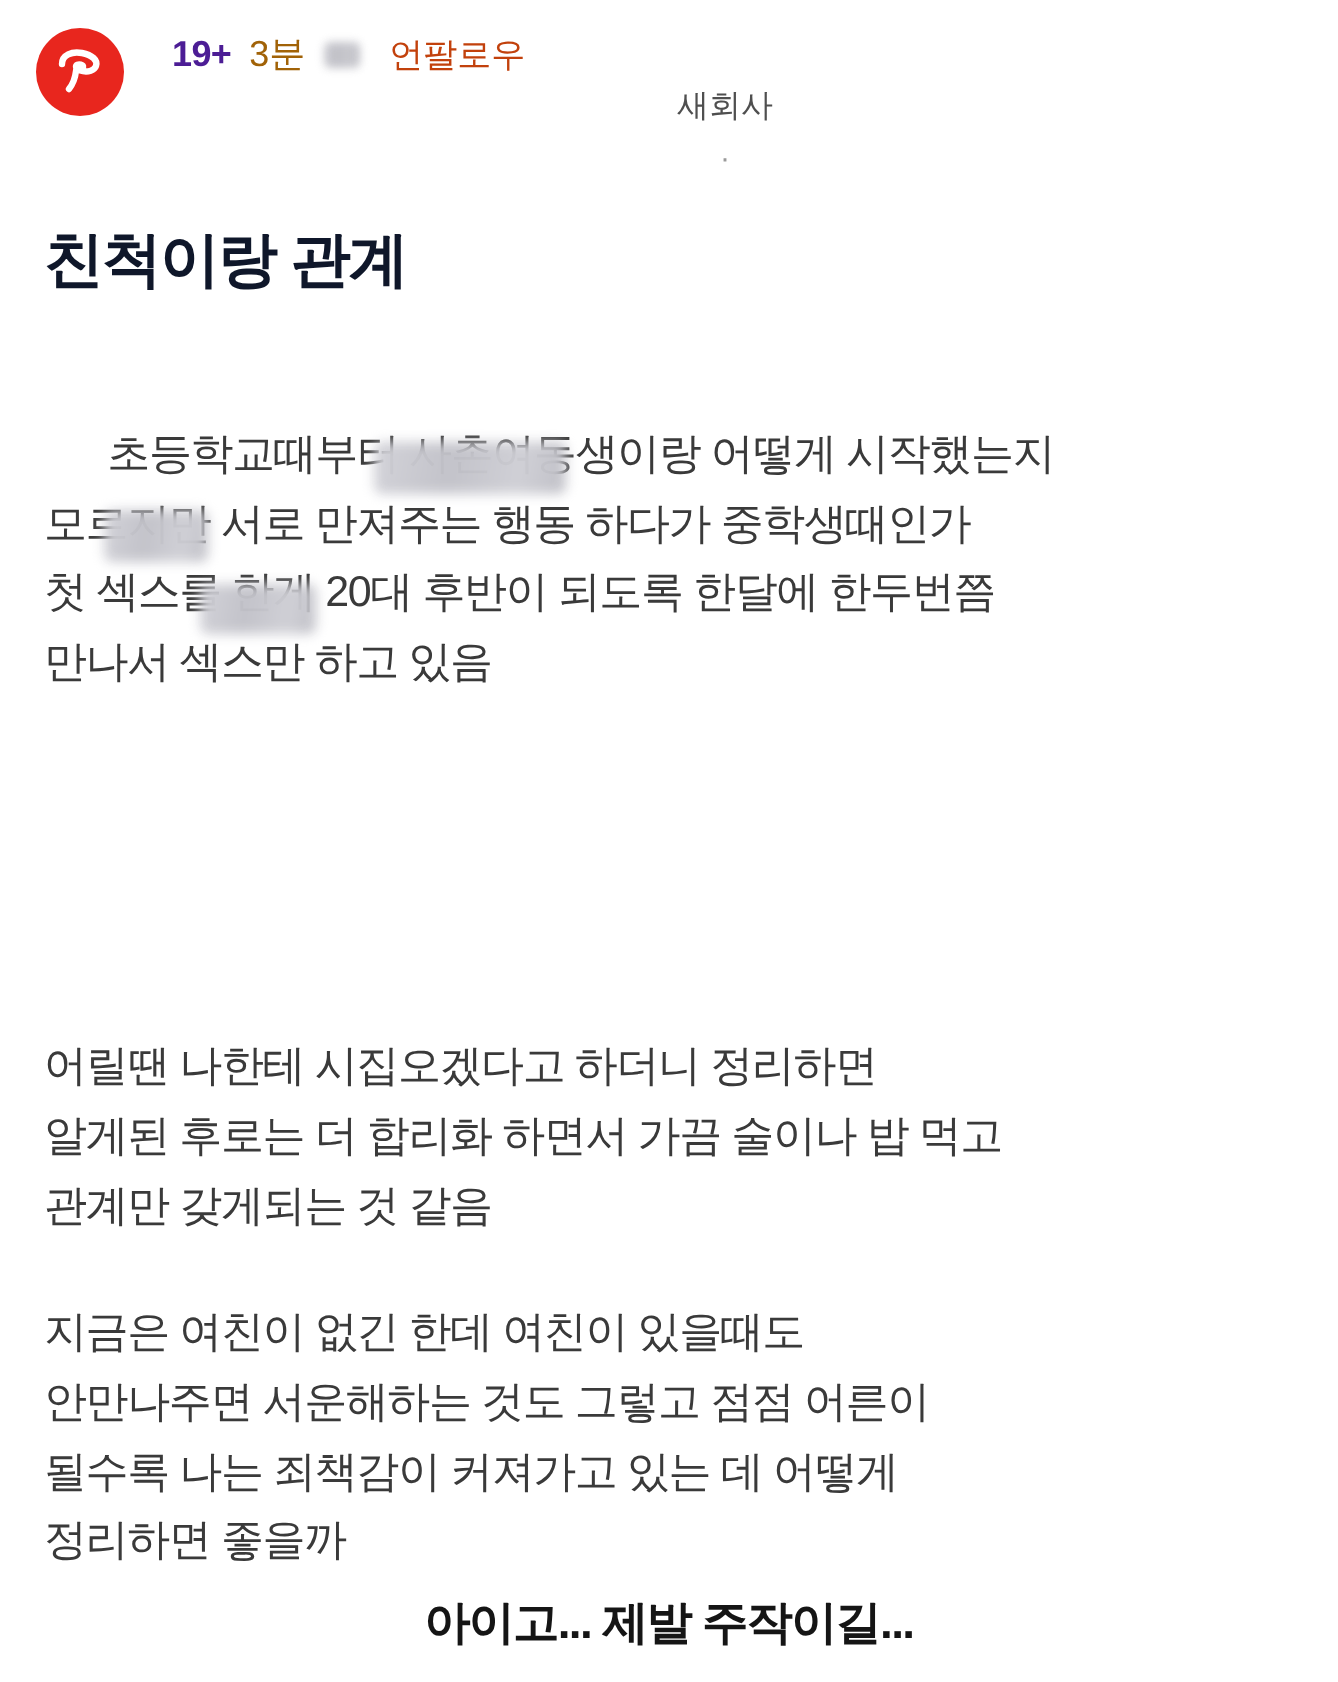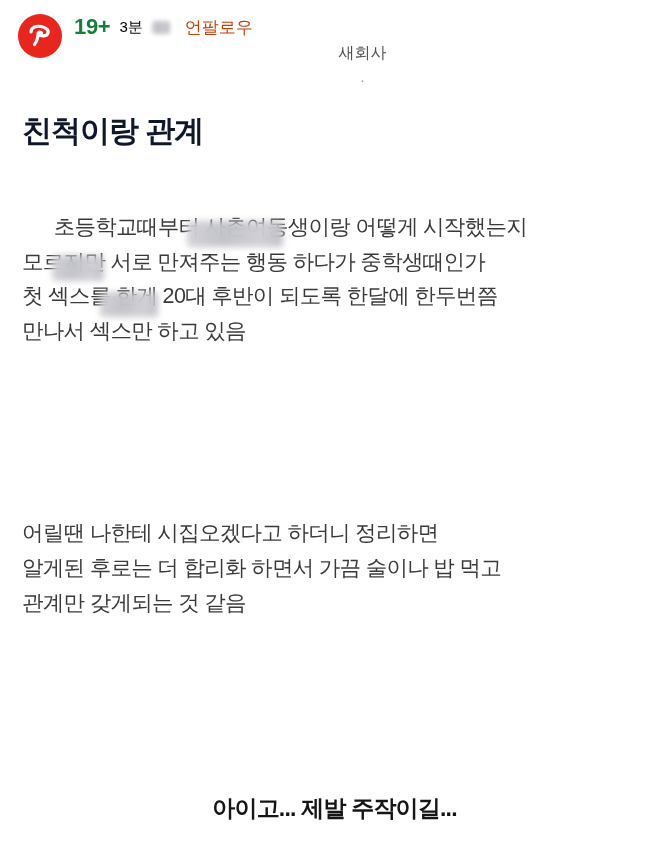--- a/index.html
+++ b/index.html
@@ -54,29 +54,30 @@
   }
 
   .header-line-1 {
     display: flex;
     align-items: center;
     gap: 9px;
     height: 24px;
   }
 
   .badge-19 {
-    font-size: 22px;
+    font-size: 18px;
     font-weight: 700;
-    color: #15803d;
+    color: #4c1d95;
     letter-spacing: -0.3px;
+    margin-left: 12px;
   }
 
   .time-text {
-    font-size: 15px;
-    color: #000000;
+    font-size: 18px;
+    color: #a16207;
   }
 
   .blur-chip {
     display: inline-block;
     border-radius: 3px;
     background: linear-gradient(90deg,#c9c9cf 0%, #bdbdc4 35%, #c6c6cc 70%, #bcbcc3 100%);
     filter: blur(2.2px);
     opacity: 0.95;
   }
   .blur-a { width: 18px; height: 13px; }
@@ -204,20 +205,24 @@
 만나서 섹스만 하고 있음</span>
       <span class="smudge smudge-1"></span>
       <span class="smudge smudge-2"></span>
       <span class="smudge smudge-3"></span>
     </div>
 
     <div class="para">어릴땐 나한테 시집오겠다고 하더니 정리하면
 알게된 후로는 더 합리화 하면서 가끔 술이나 밥 먹고
 관계만 갖게되는 것 같음</div>
 
+    <div class="para">지금은 여친이 없긴 한데 여친이 있을때도
+안만나주면 서운해하는 것도 그렇고 점점 어른이
+될수록 나는 죄책감이 커져가고 있는 데 어떻게
+정리하면 좋을까</div>
 
   </div>
 
   <div class="caption-bar">
     <span class="caption-text">아이고... 제발 주작이길...</span>
   </div>
 
 </div>
 
 </body></html>

